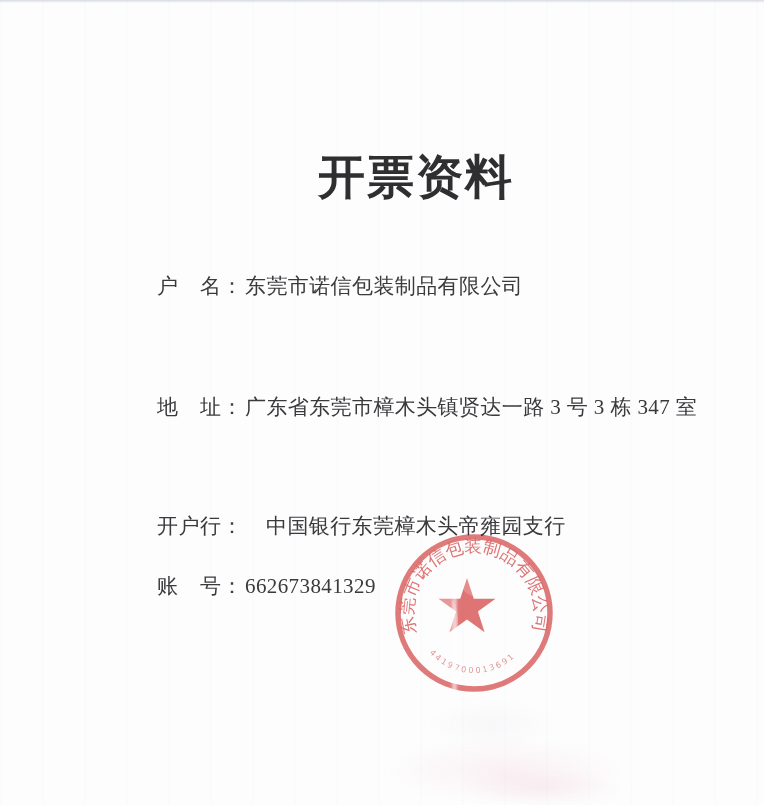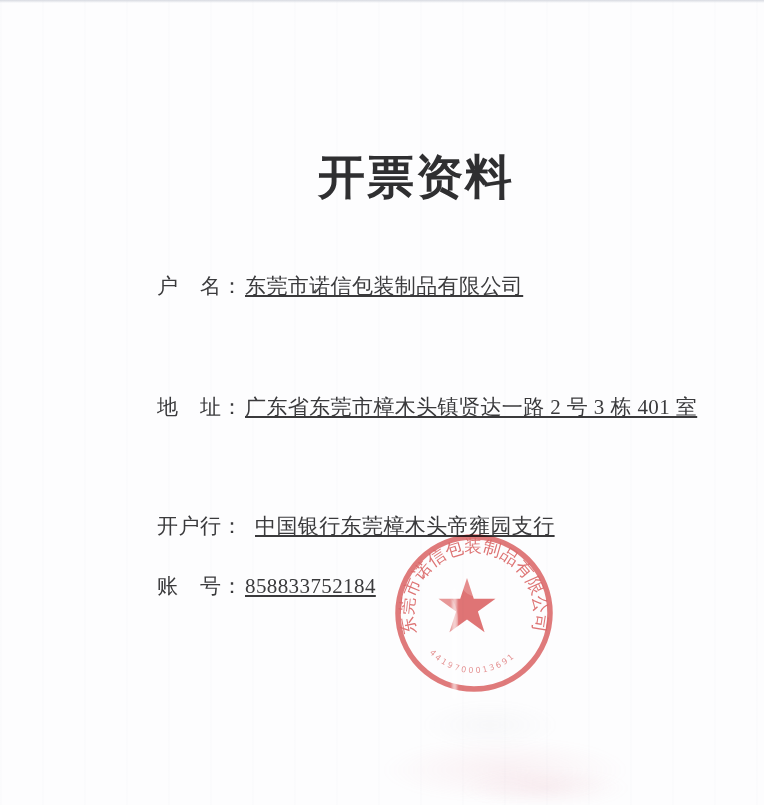--- a/index.html
+++ b/index.html
@@ -25,29 +25,28 @@
     text-align: center;
     font-size: 47px; font-weight: bold; letter-spacing: 2px;
     color: #2f2f31;
     text-indent: 68px; 
     white-space: nowrap;
   }
   .field-row {
     position: absolute; left: 157px;
     font-size: 21px; line-height: 26px; white-space: nowrap;
     color: #3a3a3c;
-    text-decoration: underline;
   }
   .field-label {
     display: inline-block;
     width: 88px;
     letter-spacing: 0.5px;
   }
   .field-value { letter-spacing: 0.4px; }
-  .row-bank .field-value { margin-left: 10px; }
+  .row-bank .field-value { margin-left: 21px; }
 
   .seal-wrap {
     position: absolute; left: 384px; top: 523px;
     width: 180px; height: 180px;
     opacity: 0.88;
     mix-blend-mode: multiply;
   }
   .seal-fold-line {
     position: absolute; left: 452px; top: 588px;
     width: 5px; height: 112px;
@@ -80,30 +79,30 @@
   <div class="scan-top-edge"></div>
 
   <div class="doc-title">开票资料</div>
 
   <div class="field-row" style="top:273px">
     <span class="field-label">户　名：</span><span class="field-value">东莞市诺信包装制品有限公司</span>
   </div>
 
 
   <div class="field-row" style="top:394px">
-    <span class="field-label">地　址：</span><span class="field-value">广东省东莞市樟木头镇贤达一路 2 号 3 栋 401 室</span>
+    <span class="field-label">地　址：</span><span class="field-value">广东省东莞市樟木头镇贤达一路 3 号 3 栋 347 室</span>
   </div>
 
 
   <div class="field-row row-bank" style="top:513px">
     <span class="field-label">开户行：</span><span class="field-value">中国银行东莞樟木头帝雍园支行</span>
   </div>
 
   <div class="field-row" style="top:573px">
-    <span class="field-label">账　号：</span><span class="field-value">858833752184</span>
+    <span class="field-label">账　号：</span><span class="field-value">662673841329</span>
   </div>
 
   <div class="seal-wrap">
     <svg width="180" height="180" viewBox="0 0 180 180">
       <defs>
         <path id="seal-arc-top" d="M 32.68 110.86 A 61 61 0 1 1 147.32 110.86" fill="none"></path>
         <path id="seal-arc-bottom" d="M 44.04 128.57 A 60 60 0 0 0 135.96 128.57" fill="none"></path>
       </defs>
 
       <circle cx="90" cy="90" r="76" fill="none" stroke="#d95858" stroke-width="5.5" opacity="0.9"></circle>

